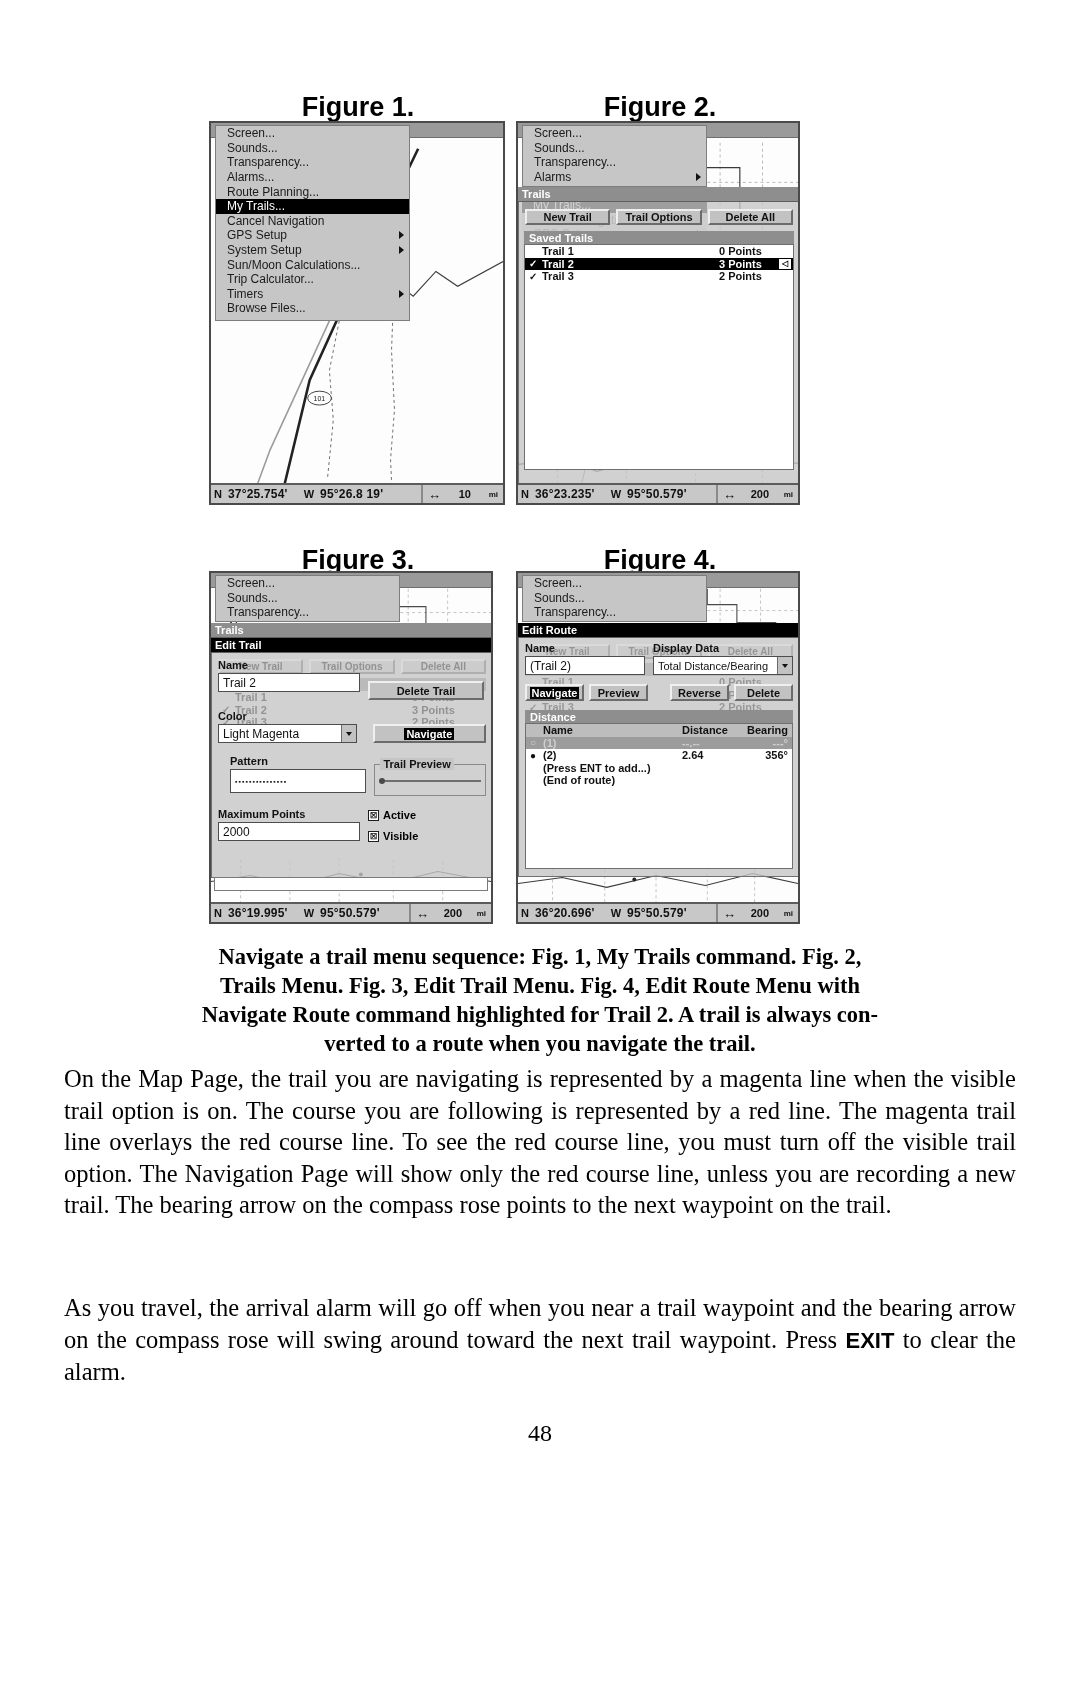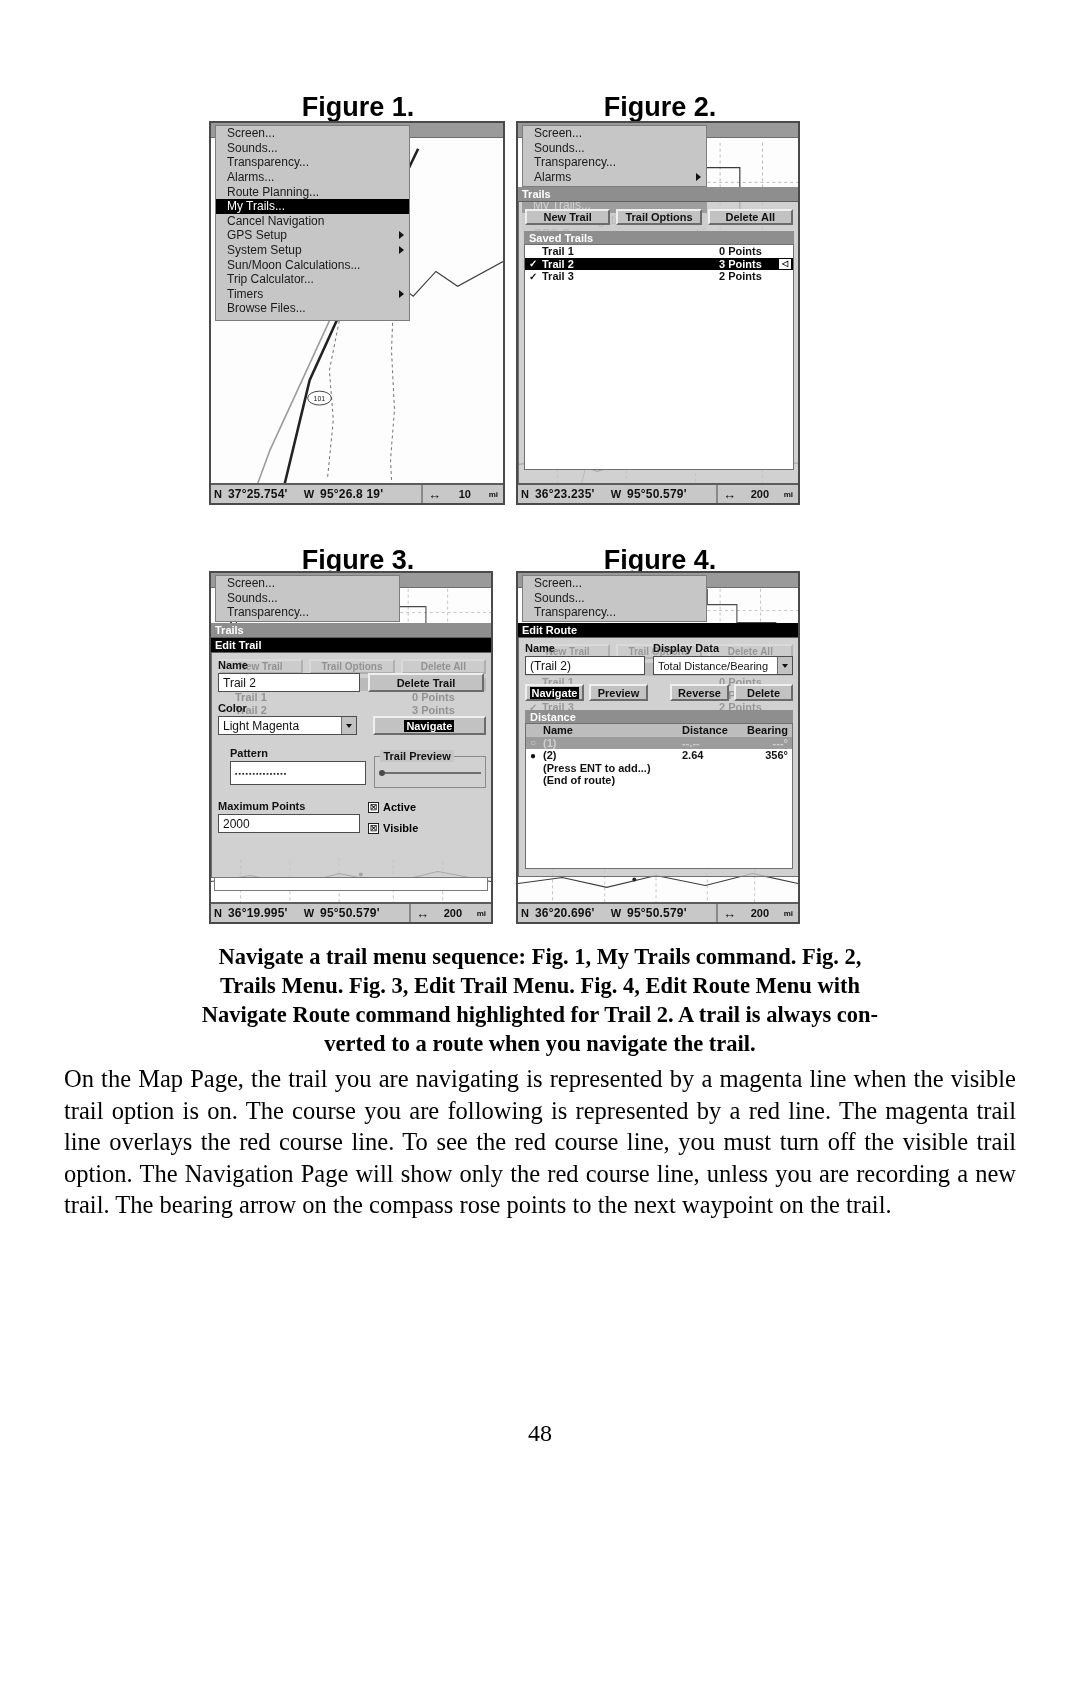--- a/index.html
+++ b/index.html
@@ -467,21 +467,21 @@
                 <span class="chk">✓</span>
                 <span class="nm">Trail 3</span>
                 <span class="pts">2 Points</span>
               </div>
             </div>
 
           <div style="position:relative;padding:4px 6px;">
             <div class="fl" style="margin-top:2px;">Name</div>
             <div style="display:flex;gap:8px;align-items:flex-start;margin-top:2px;">
               <div class="fi" style="width:142px;height:19px;">Trail 2</div>
-              <div class="btn" style="width:116px;height:19px;margin-top:0;">Delete Trail</div>
+              <div class="btn" style="width:116px;height:19px;margin-top:8px;">Delete Trail</div>
             </div>
 
             <div class="fl" style="margin-top:10px;">Color</div>
             <div style="display:flex;gap:16px;align-items:flex-start;margin-top:2px;">
               <div class="fi" style="width:142px;height:19px;">
                 <span>Light Magenta</span>
                 <span class="caret">
                     <i></i>
                   </span>
               </div>
@@ -693,16 +693,17 @@
 
   <div class="caption" style="top:942px;">
     <div>Navigate a trail menu sequence: Fig. 1, My Trails command. Fig. 2,</div>
     <div>Trails Menu. Fig. 3, Edit Trail Menu. Fig. 4, Edit Route Menu with</div>
     <div>Navigate Route command highlighted for Trail 2. A trail is always con-</div>
     <div>verted to a route when you navigate the trail.</div>
   </div>
 
   <div class="para" style="top:1063px;">On the Map Page, the trail you are navigating is represented by a magenta line when the visible trail option is on. The course you are following is represented by a red line. The magenta trail line overlays the red course line. To see the red course line, you must turn off the visible trail option. The Navigation Page will show only the red course line, unless you are recording a new trail. The bearing arrow on the compass rose points to the next waypoint on the trail.</div>
 
+  <div class="para" style="top:1292px;"><span>As you travel, the arrival alarm will go off when you near a trail waypoint and the bearing arrow on the compass rose will swing around toward the next trail waypoint. Press </span><b>EXIT</b><span> to clear the alarm.</span></div>
 
   <div class="pagenum" style="top:1420px;">48</div>
 
 </div>
 
 </body></html>

